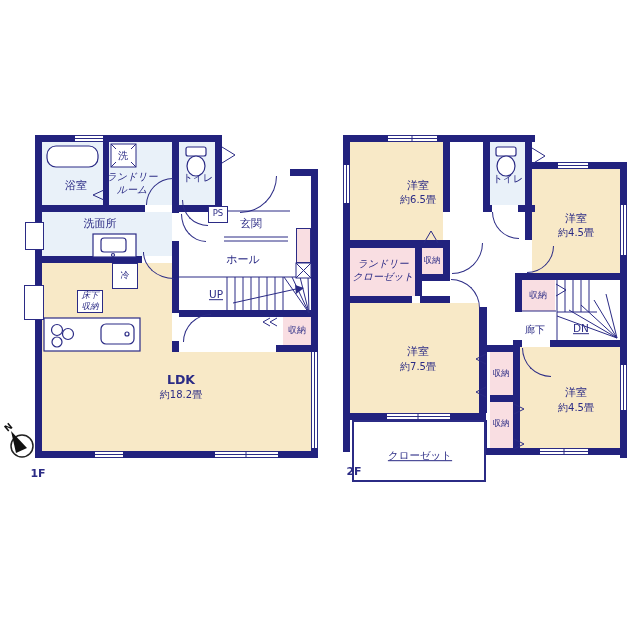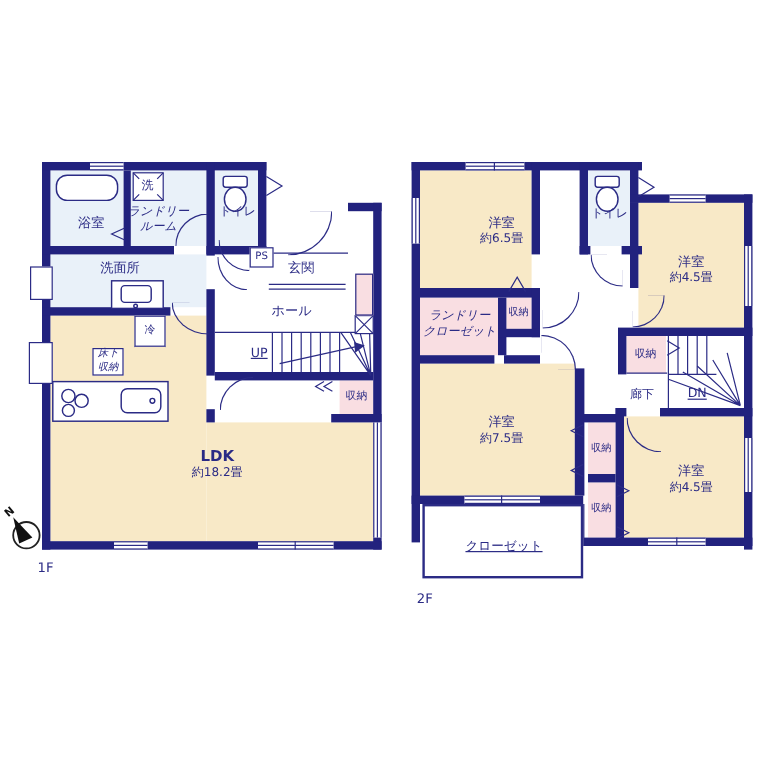--- a/index.html
+++ b/index.html
@@ -20,21 +20,21 @@
   .arc-bl{border-left:1px solid #2b2b85;border-bottom:1px solid #2b2b85;border-bottom-left-radius:100% 100%;}
   .arc-tl{border-left:1px solid #2b2b85;border-top:1px solid #2b2b85;border-top-left-radius:100% 100%;}
   .arc-tr{border-right:1px solid #2b2b85;border-top:1px solid #2b2b85;border-top-right-radius:100% 100%;}
   .fixbox{position:absolute;background:#fff;border:1px solid #2b2b85;box-sizing:border-box;}
   .pinkbox{position:absolute;background:#f9dee2;border:1px solid #2b2b85;box-sizing:border-box;}
   .lbl{position:absolute;transform:translate(-50%,-50%);color:#2b2b85;
        font-size:11px;line-height:1.3;font-weight:500;white-space:nowrap;text-align:center;}
   .lbl span{display:block;font-style:italic;}
   .s10{font-size:10px;} .s9{font-size:9px;} .s85{font-size:8.5px;} .s105{font-size:10.5px;text-decoration:underline;}
   .big{font-size:12.5px;font-weight:600;}
-  .fl{font-weight:400;}
+  .fl{font-weight:700;}
   svg.overlay{position:absolute;left:0;top:0;}
 </style>
 </head>
 <body>
 
 <div id="stage">
 
   <div class="r blue" style="left:42px;top:142px;width:61px;height:63px"></div>
   <div class="r blue" style="left:109px;top:142px;width:63px;height:63px"></div>
   <div class="r blue" style="left:179px;top:142px;width:36px;height:63px"></div>
@@ -219,16 +219,16 @@
   <div class="lbl s9" style="left:538px;top:296px">収納</div>
   <div class="lbl s10" style="left:535px;top:329px">廊下</div>
   <div class="lbl s105" style="left:581px;top:329px">DN</div>
   <div class="lbl" style="left:418px;top:352px">洋室</div>
   <div class="lbl s10" style="left:418px;top:366px">約7.5畳</div>
   <div class="lbl s85" style="left:501px;top:374px">収納</div>
   <div class="lbl s85" style="left:501px;top:424px">収納</div>
   <div class="lbl" style="left:576px;top:393px">洋室</div>
   <div class="lbl s10" style="left:576px;top:407px">約4.5畳</div>
   <div class="lbl s105" style="left:420px;top:456px">クローゼット</div>
-  <div class="lbl fl" style="left:354px;top:500px">2F</div>
+  <div class="lbl fl" style="left:354px;top:472px">2F</div>
 
   <div class="lbl s9" style="left:9px;top:428px;color:#111;font-weight:700;transform:translate(-50%,-50%) rotate(-40deg)">N</div>
 </div>
 
 </body></html>

